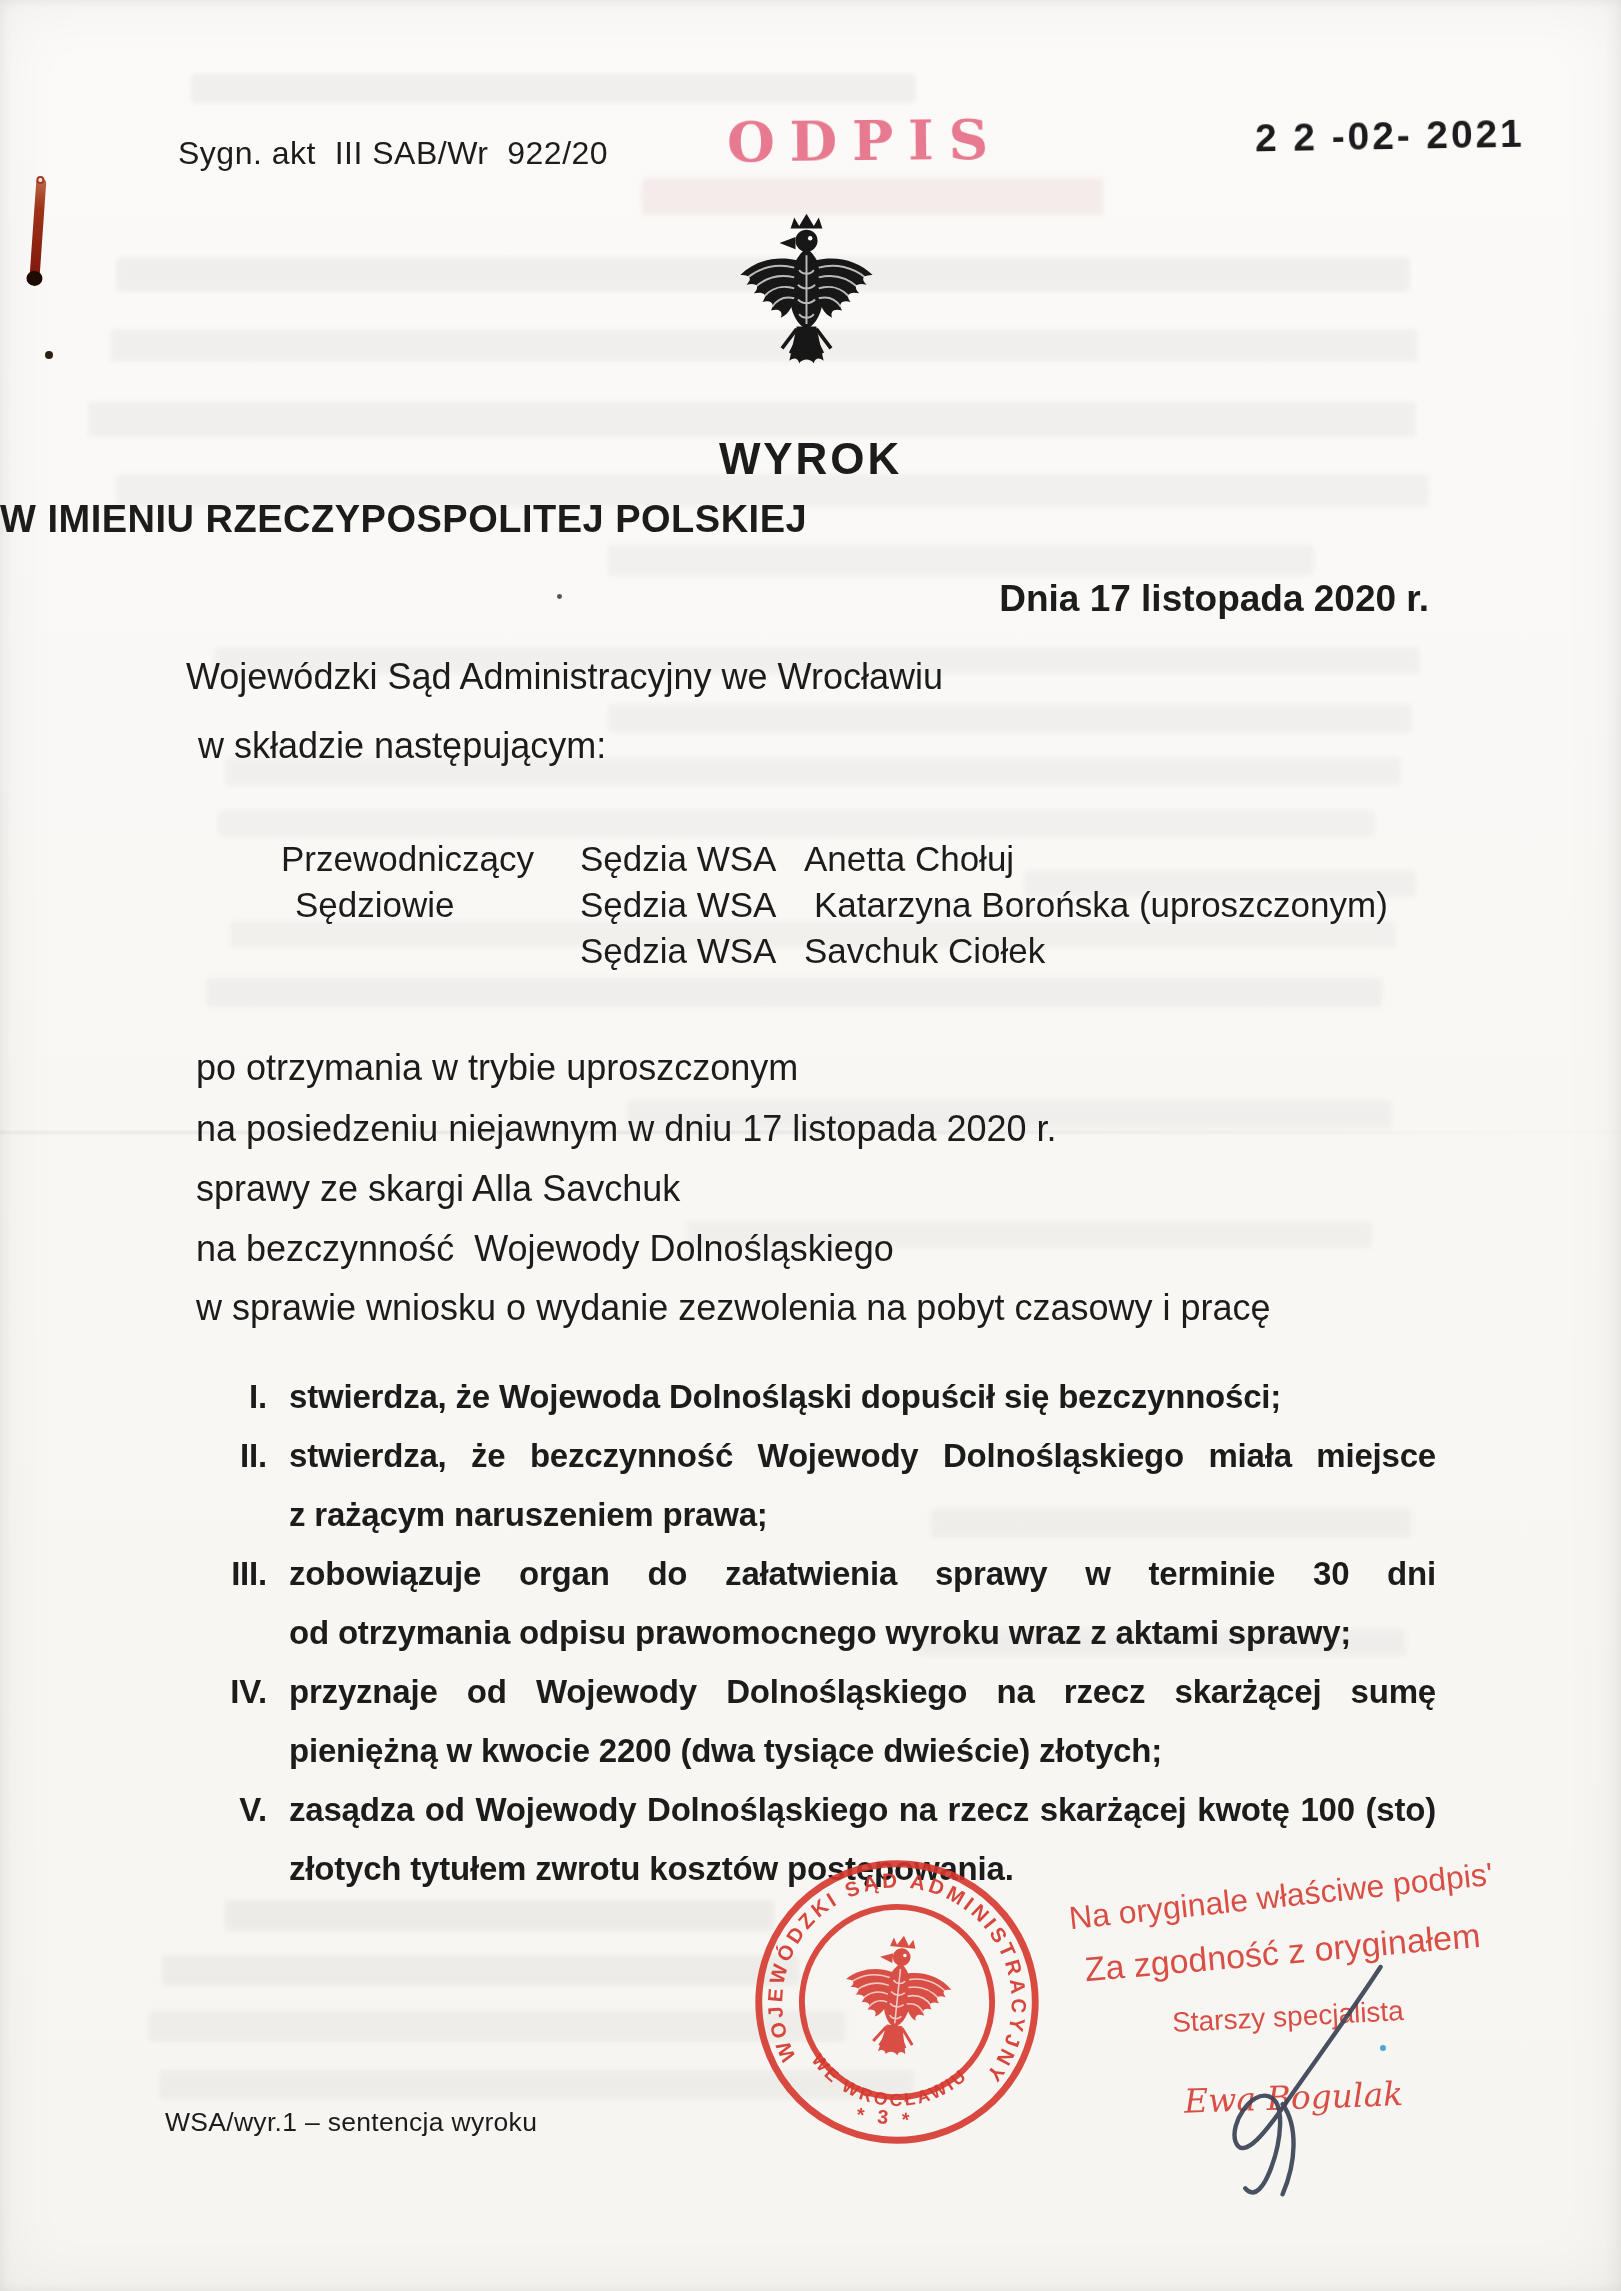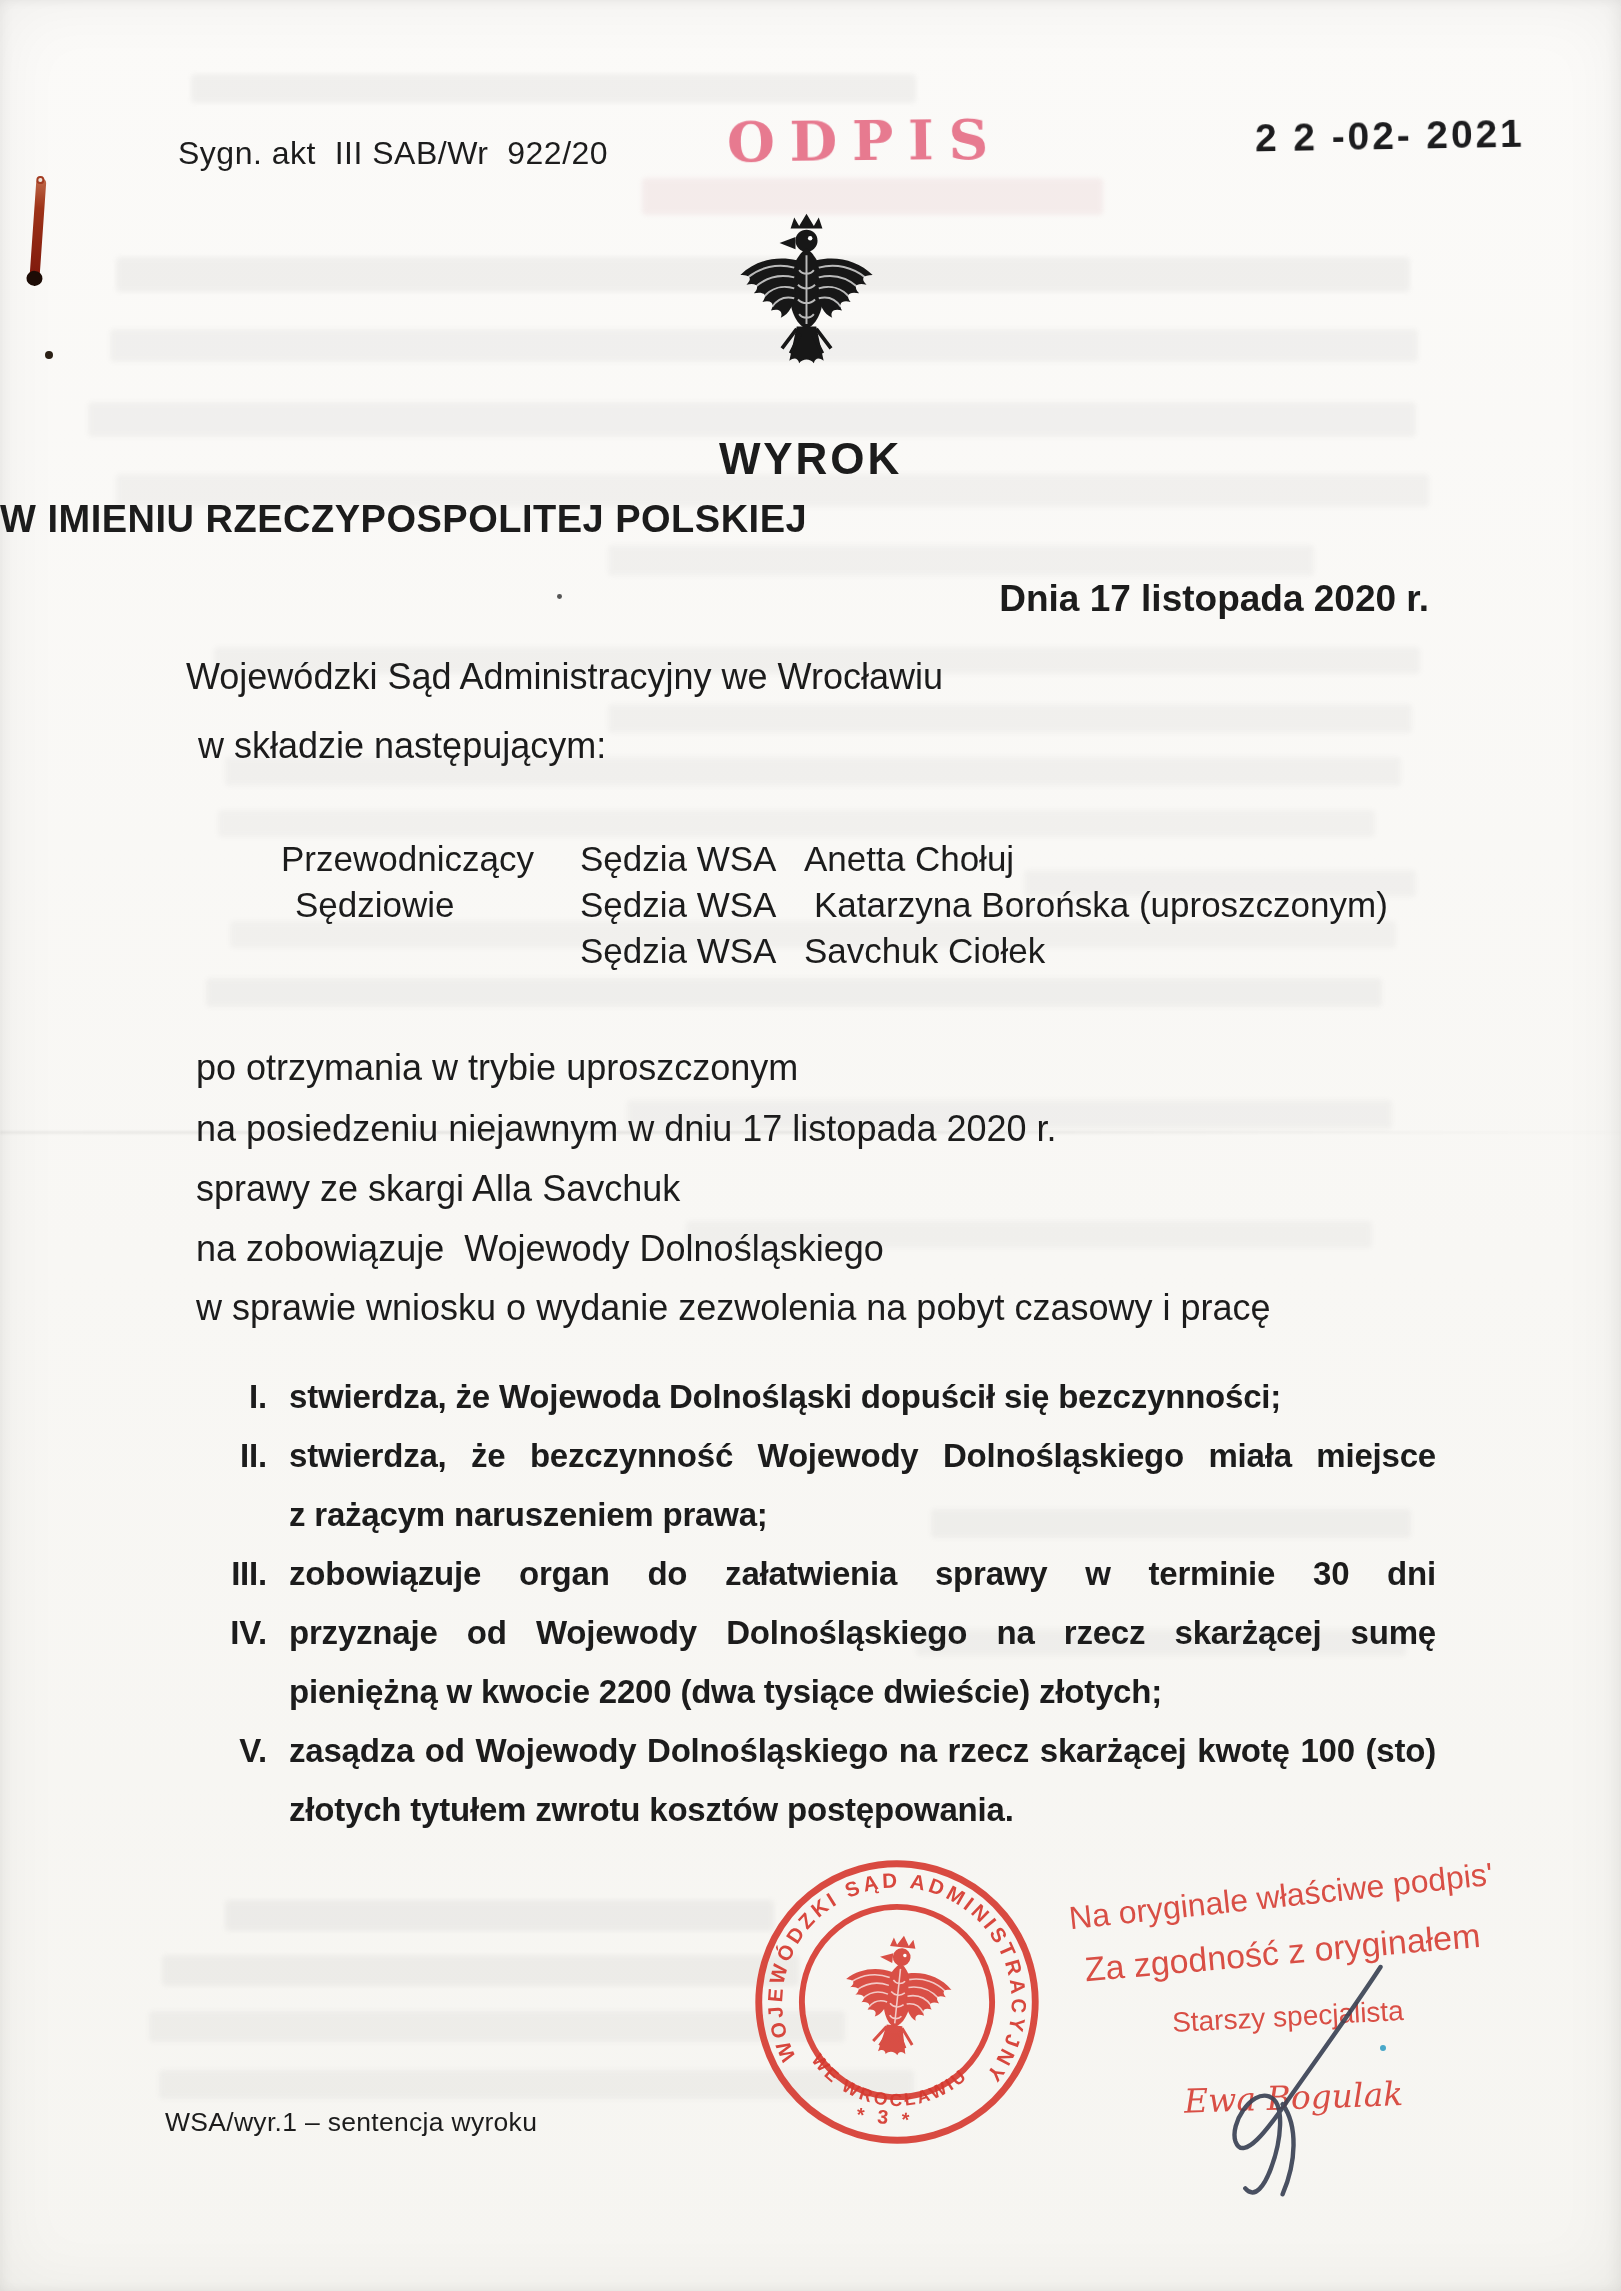--- a/index.html
+++ b/index.html
@@ -154,36 +154,37 @@
     </div>
     <div class="panel-row" style="top:931px">
       <span class="p-role"></span>
       <span class="p-title">Sędzia WSA</span>
       <span class="p-name">Savchuk Ciołek</span>
     </div>
 
     <div class="recital" style="top:1047px">po otrzymania w trybie uproszczonym</div>
     <div class="recital" style="top:1108px">na posiedzeniu niejawnym w dniu 17 listopada 2020 r.</div>
     <div class="recital" style="top:1168px">sprawy ze skargi Alla Savchuk</div>
-    <div class="recital" style="top:1228px">na zobowiązuje  Wojewody Dolnośląskiego</div>
+    <div class="recital" style="top:1228px">na bezczynność  Wojewody Dolnośląskiego</div>
     <div class="recital" style="top:1287px">w sprawie wniosku o wydanie zezwolenia na pobyt czasowy i pracę</div>
 
     <div class="rulings">
       <div class="ruling-item">
         <span class="numeral">I.</span>
         <div class="nline">stwierdza, że Wojewoda Dolnośląski dopuścił się bezczynności;</div>
       </div>
       <div class="ruling-item">
         <span class="numeral">II.</span>
         <div class="jline">stwierdza, że bezczynność Wojewody Dolnośląskiego miała miejsce</div>
         <div class="nline">z rażącym naruszeniem prawa;</div>
       </div>
       <div class="ruling-item">
         <span class="numeral">III.</span>
         <div class="jline">zobowiązuje organ do załatwienia sprawy w terminie 30 dni</div>
+        <div class="nline">od otrzymania odpisu prawomocnego wyroku wraz z aktami sprawy;</div>
       </div>
       <div class="ruling-item">
         <span class="numeral">IV.</span>
         <div class="jline">przyznaje od Wojewody Dolnośląskiego na rzecz skarżącej sumę</div>
         <div class="nline">pieniężną w kwocie 2200 (dwa tysiące dwieście) złotych;</div>
       </div>
       <div class="ruling-item">
         <span class="numeral">V.</span>
         <div class="jline">zasądza od Wojewody Dolnośląskiego na rzecz skarżącej kwotę 100 (sto)</div>
         <div class="nline">złotych tytułem zwrotu kosztów postępowania.</div>

